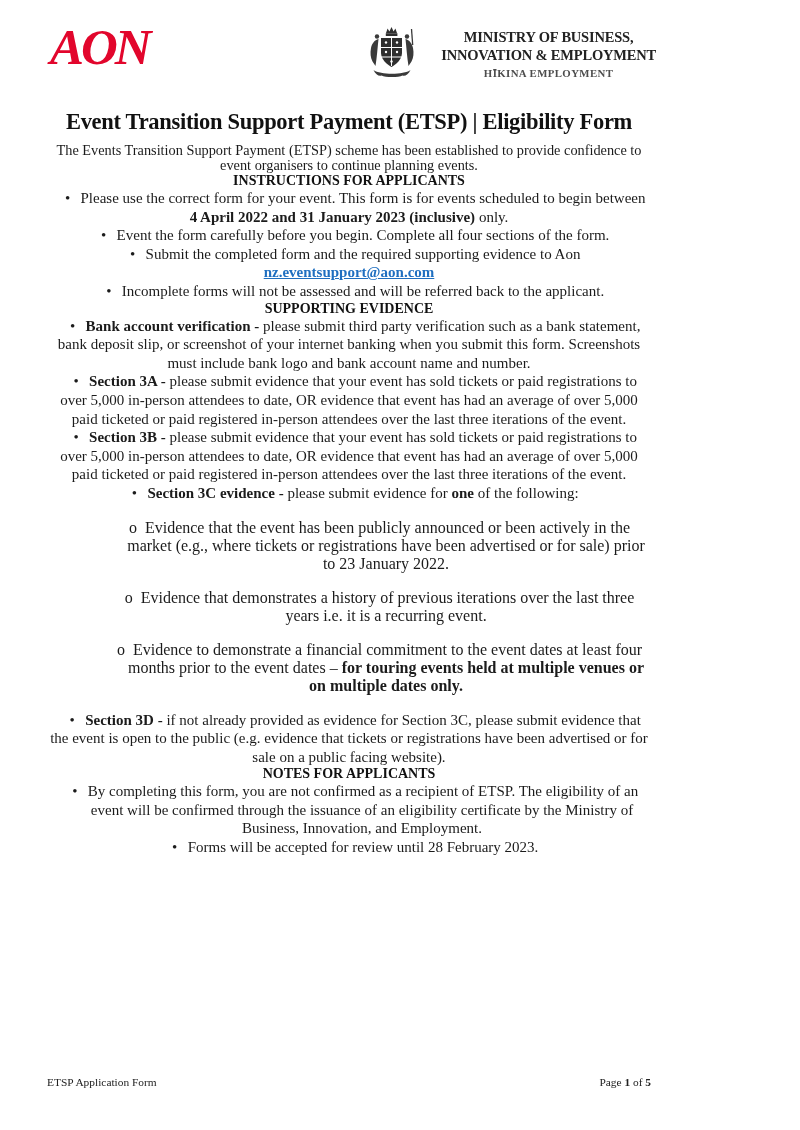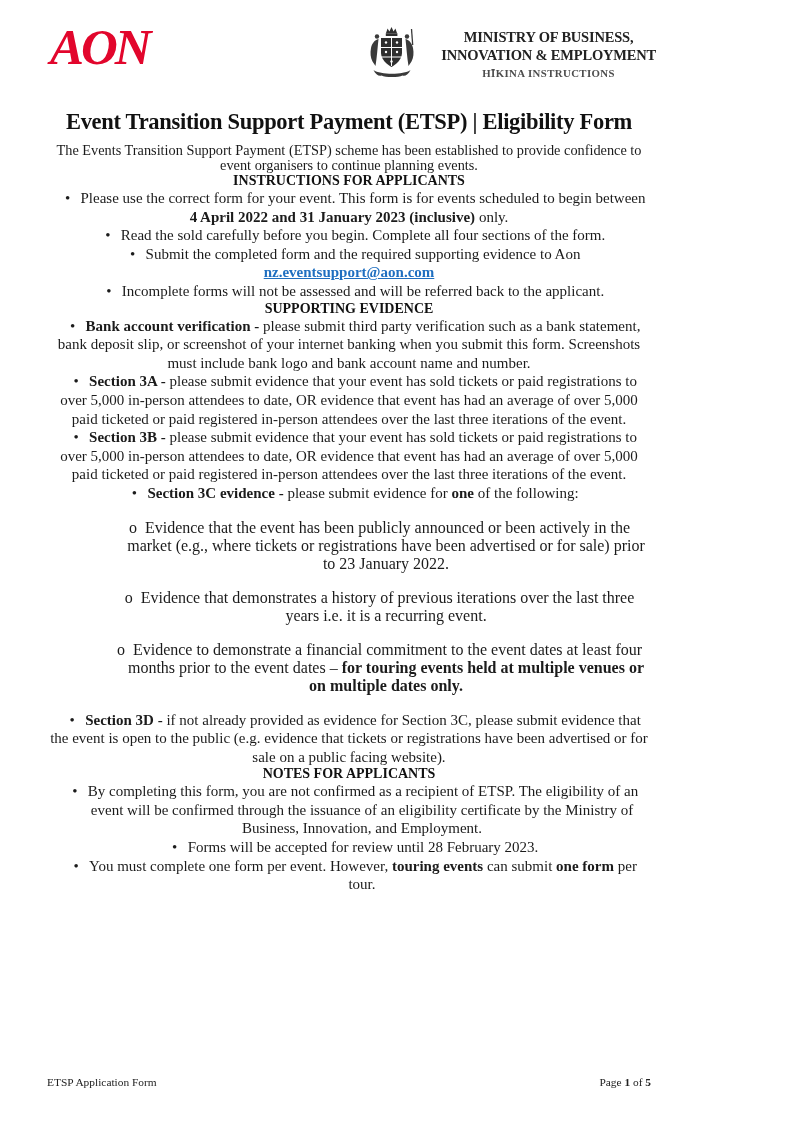--- a/index.html
+++ b/index.html
@@ -86,49 +86,48 @@
         <circle cx="11" cy="12.5" r="2.2" fill="#3a3a3a"></circle>
         <path d="M12.5 15 c-4 1 -6.5 4.5 -7.5 9 c-1 5 -0.5 9.5 1.5 13.5 l3 4.5 c1.5 -9 2 -18 3 -27 z" fill="#3a3a3a"></path>
         <circle cx="41" cy="12.5" r="2.2" fill="#3a3a3a"></circle>
         <path d="M39.5 15 c4 1 6.5 4.5 7.5 9 c1 5 0.5 9.5 -1.5 13.5 l-3 4.5 c-1.5 -9 -2 -18 -3 -27 z" fill="#3a3a3a"></path>
         <path d="M45.5 5 l1.2 16" stroke="#3a3a3a" stroke-width="1.3"></path>
         <path d="M7.5 46 c7 5 30 5 37 0 c-2 4.5 -5.5 6.5 -8 5.5 c-4 2 -17 2 -21 0 c-2.5 1 -6 -1 -8 -5.5 z" fill="#3a3a3a"></path>
       </svg>
       <div class="mbie-text">
         <div class="l1">MINISTRY OF BUSINESS,</div>
         <div class="l1">INNOVATION &amp; EMPLOYMENT</div>
-        <div class="tag">HĪKINA INSTRUCTIONS</div>
+        <div class="tag">HĪKINA EMPLOYMENT</div>
       </div>
     </div>
   </div>
 
   <div class="content">
     <h1 class="title">Event Transition Support Payment (ETSP) | Eligibility Form</h1>
     <p class="intro">The Events Transition Support Payment (ETSP) scheme has been established to provide confidence to event organisers to continue planning events.</p>
 
     <h2 class="sec sec-instructions">INSTRUCTIONS FOR APPLICANTS</h2>
     <p class="li flat"><span>Please use the correct form for your event. This form is for events scheduled to begin between </span><span class="b">4 April 2022 and 31 January 2023 (inclusive)</span><span> only.</span></p>
-    <p class="li flat"><span>Read the sold carefully before you begin. Complete all four sections of the form.</span></p>
+    <p class="li flat"><span>Event the form carefully before you begin. Complete all four sections of the form.</span></p>
     <p class="li flat"><span>Submit the completed form and the required supporting evidence to Aon </span><a href="#" class="email-link">nz.eventsupport@aon.com</a></p>
     <p class="li flat mt9"><span>Incomplete forms will not be assessed and will be referred back to the applicant.</span></p>
 
     <h2 class="sec sec-supporting">SUPPORTING EVIDENCE</h2>
     <p class="li flat"><span class="b">Bank account verification -</span><span> please submit third party verification such as a bank statement, bank deposit slip, or screenshot of your internet banking when you submit this form. Screenshots must include bank logo and bank account name and number.</span></p>
     <p class="li flat"><span class="b">Section 3A -</span><span> please submit evidence that your event has sold tickets or paid registrations to over 5,000 in-person attendees to date, OR evidence that event has had an average of over 5,000 paid ticketed or paid registered in-person attendees over the last three iterations of the event.</span></p>
     <p class="li flat"><span class="b">Section 3B -</span><span>  please submit evidence that your event has sold tickets or paid registrations to over 5,000 in-person attendees to date, OR evidence that event has had an average of over 5,000 paid ticketed or paid registered in-person attendees over the last three iterations of the event.</span></p>
     <p class="li flat"><span class="b">Section 3C evidence -</span><span> please submit evidence for </span><span class="b">one</span><span> of the following:</span></p>
     <p class="li2"><span>Evidence that the event has been publicly announced or been actively in the market (e.g., where tickets or registrations have been advertised or for sale) prior to 23 January 2022.</span></p>
     <p class="li2"><span>Evidence that demonstrates a history of previous iterations over the last three years i.e. it is a recurring event.</span></p>
     <p class="li2"><span>Evidence to demonstrate a financial commitment to the event dates at least four months prior to the event dates – </span><span class="b">for touring events held at multiple venues or on multiple dates only.</span></p>
     <p class="li flat"><span class="b">Section 3D -</span><span> if not already provided as evidence for Section 3C, please submit evidence that the event is open to the public (e.g. evidence that tickets or registrations have been advertised or for sale on a public facing website).</span></p>
 
     <h2 class="sec sec-notes">NOTES FOR APPLICANTS</h2>
     <p class="li hang"><span>By completing this form, you are not confirmed as a recipient of ETSP. The eligibility of an event will be confirmed through the issuance of an eligibility certificate by the Ministry of Business, Innovation, and Employment.</span></p>
     <p class="li hang"><span>Forms will be accepted for review until 28 February 2023.</span></p>
-    <p class="li hang mt5"><span>You must complete one form per event. However, </span><span class="b">touring events</span><span> can submit </span><span class="b">one form</span><span> per tour.</span></p>
   </div>
 
   <div class="footer">
     <span>ETSP Application Form</span>
     <span><span>Page </span><span class="b">1</span><span> of </span><span class="b">5</span></span>
   </div>
 
 </div>
 
 </body></html>

